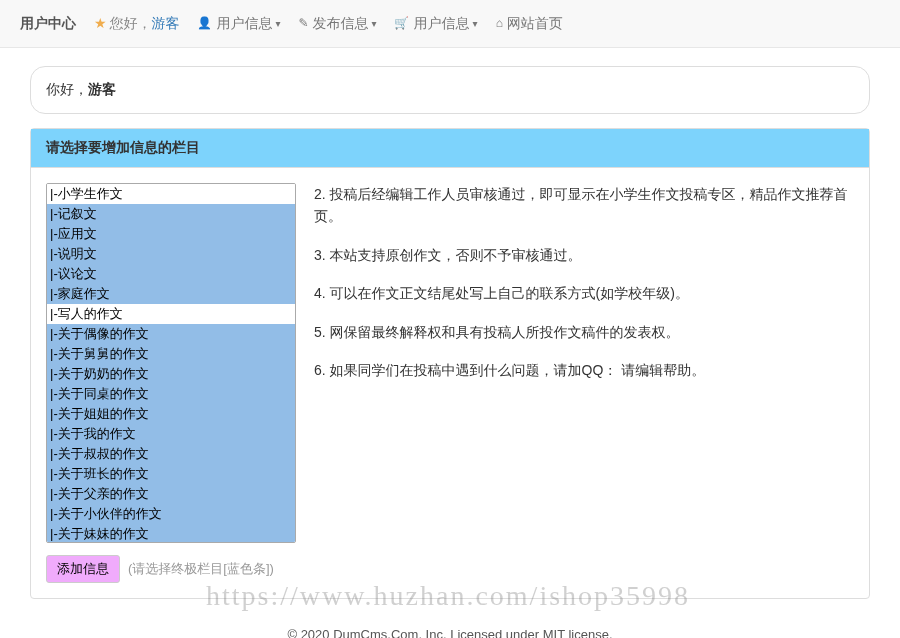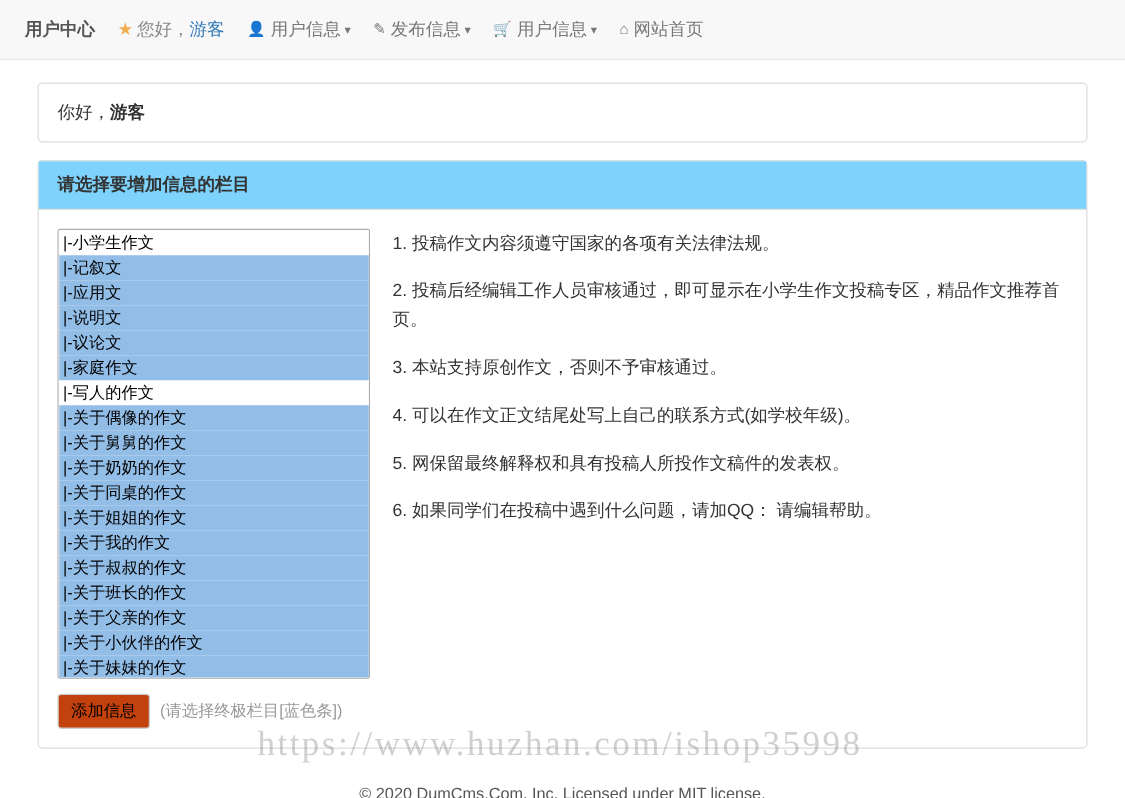--- a/index.html
+++ b/index.html
@@ -6,32 +6,32 @@
 body { font-family: "Microsoft YaHei", Arial, sans-serif; font-size: 14px; color: #333; background: #fff; }
 .navbar { background: #f8f8f8; border-bottom: 1px solid #e7e7e7; height: 48px; display: flex; align-items: center; padding: 1px 20px; font-family: Liberation Serif, serif; }
 .navbar-brand { font-weight: bold; color: #555; margin-right: 18px; }
 .navbar-welcome { color: #888; margin-right: 18px; display: flex; align-items: center; }
 .star-icon { color: #f0ad4e; margin-right: 3px; }
 .welcome-guest { color: #337ab7; }
 .nav-item { color: #777; margin-right: 18px; cursor: pointer; display: flex; align-items: center; }
 .nav-icon { margin-right: 4px; font-size: 12px; }
 .caret { margin-left: 3px; font-size: 10px; }
 .container { max-width: 870px; margin: 0 auto; padding: 0 15px; }
-.greeting-panel { border: 1px solid #ddd; border-radius: 4px; padding: 14px 15px; margin-top: 18px; color: #333; }
+.greeting-panel { border: 1px solid #ddd; border-radius: 15px; padding: 14px 15px; margin-top: 18px; color: #333; }
 .greeting-bold { font-weight: bold; }
 .main-panel { border: 1px solid #ddd; border-radius: 4px; margin-top: 14px; }
 .panel-heading { background: #7dd3fc; border-bottom: 1px solid #ddd; padding: 10px 15px; font-weight: bold; color: #333; }
 .panel-body { display: flex; padding: 15px; }
 .left-col { width: 250px; }
 .right-col { flex: 1; padding-left: 18px; }
 .listbox { width: 100%; height: 360px; border: 1px solid #aaa; font-family: inherit; font-size: 13px; overflow-y: scroll; background: #fff; }
 .listbox option { padding: 1px 3px; }
 .listbox option.selected { background: #92bde7; color: #000; }
 .btn-row { margin-top: 12px; display: flex; align-items: center; }
-.btn-add { background: #c2410c; border: 1px solid #ccc; border-radius: 3px; padding: 4px 10px; cursor: pointer; font-size: 13px; text-align: right; }
+.btn-add { background: #f0abfc; border: 1px solid #ccc; border-radius: 3px; padding: 4px 10px; cursor: pointer; font-size: 13px; text-align: right; }
 .btn-hint { color: #999; margin-left: 8px; font-size: 13px; }
 .notice-title { color: #333; margin-bottom: 10px; }
 .notice-list { list-style: none; }
 .notice-list li { margin-bottom: 16px; line-height: 1.6; color: #333; }
 .footer { text-align: center; color: #555; margin-top: 28px; font-size: 13px; padding-bottom: 10px; }
 .watermark { position: fixed; bottom: 26px; left: 0; right: 4px; text-align: center; color: rgba(120,120,120,0.35); font-size: 28px; font-family: Georgia, serif; letter-spacing: 2px; pointer-events: none; z-index: 999; }
 </style>
 </head>
 <body>
 
@@ -93,21 +93,20 @@
             <option class="selected">      |-关于爷爷的作文</option>
             <option class="selected">      |-关于母亲的作文</option>
           </select>
         <div class="btn-row">
           <button class="btn-add">添加信息</button>
           <span class="btn-hint">(请选择终极栏目[蓝色条])</span>
         </div>
       </div>
       <div class="right-col">
         <ul class="notice-list" id="notice-list">
-            <li>1. 投稿作文内容须遵守国家的各项有关法律法规。</li>
             <li>2. 投稿后经编辑工作人员审核通过，即可显示在小学生作文投稿专区，精品作文推荐首页。</li>
             <li>3. 本站支持原创作文，否则不予审核通过。</li>
             <li>4. 可以在作文正文结尾处写上自己的联系方式(如学校年级)。</li>
             <li>5. 网保留最终解释权和具有投稿人所投作文稿件的发表权。</li>
             <li>6. 如果同学们在投稿中遇到什么问题，请加QQ：  请编辑帮助。</li>
           </ul>
       </div>
     </div>
   </div>
 

